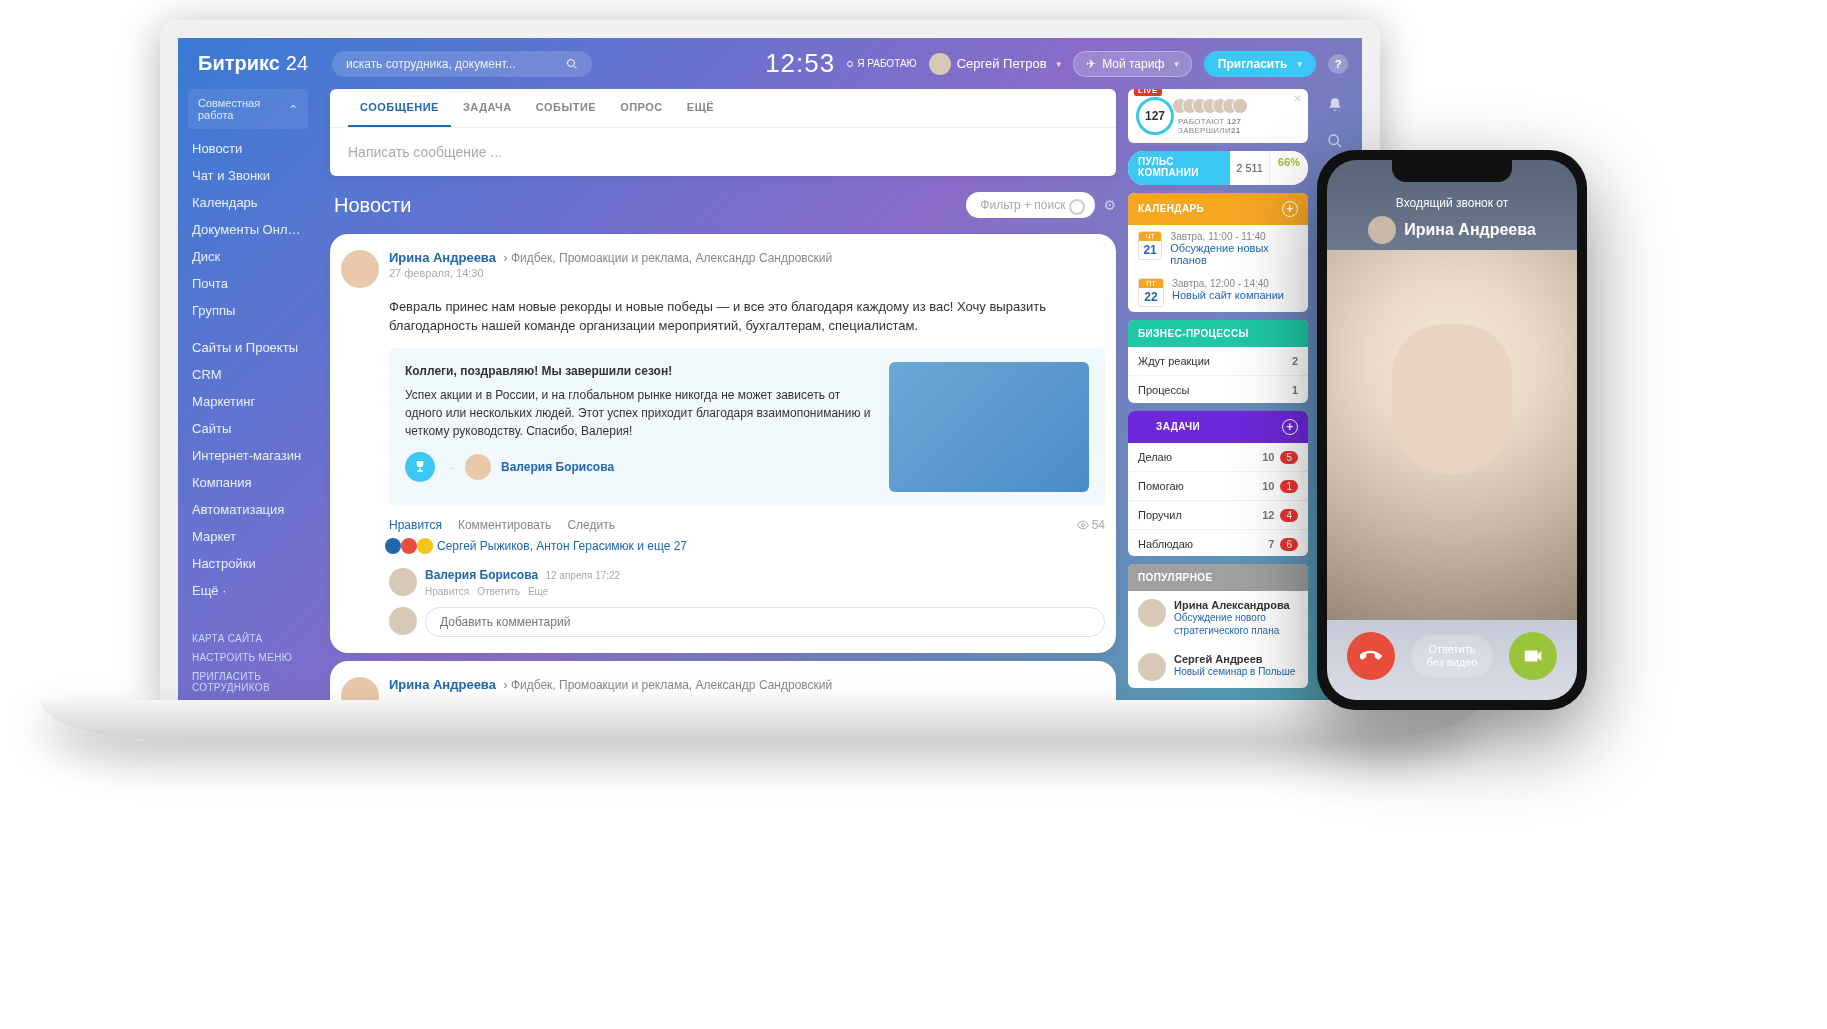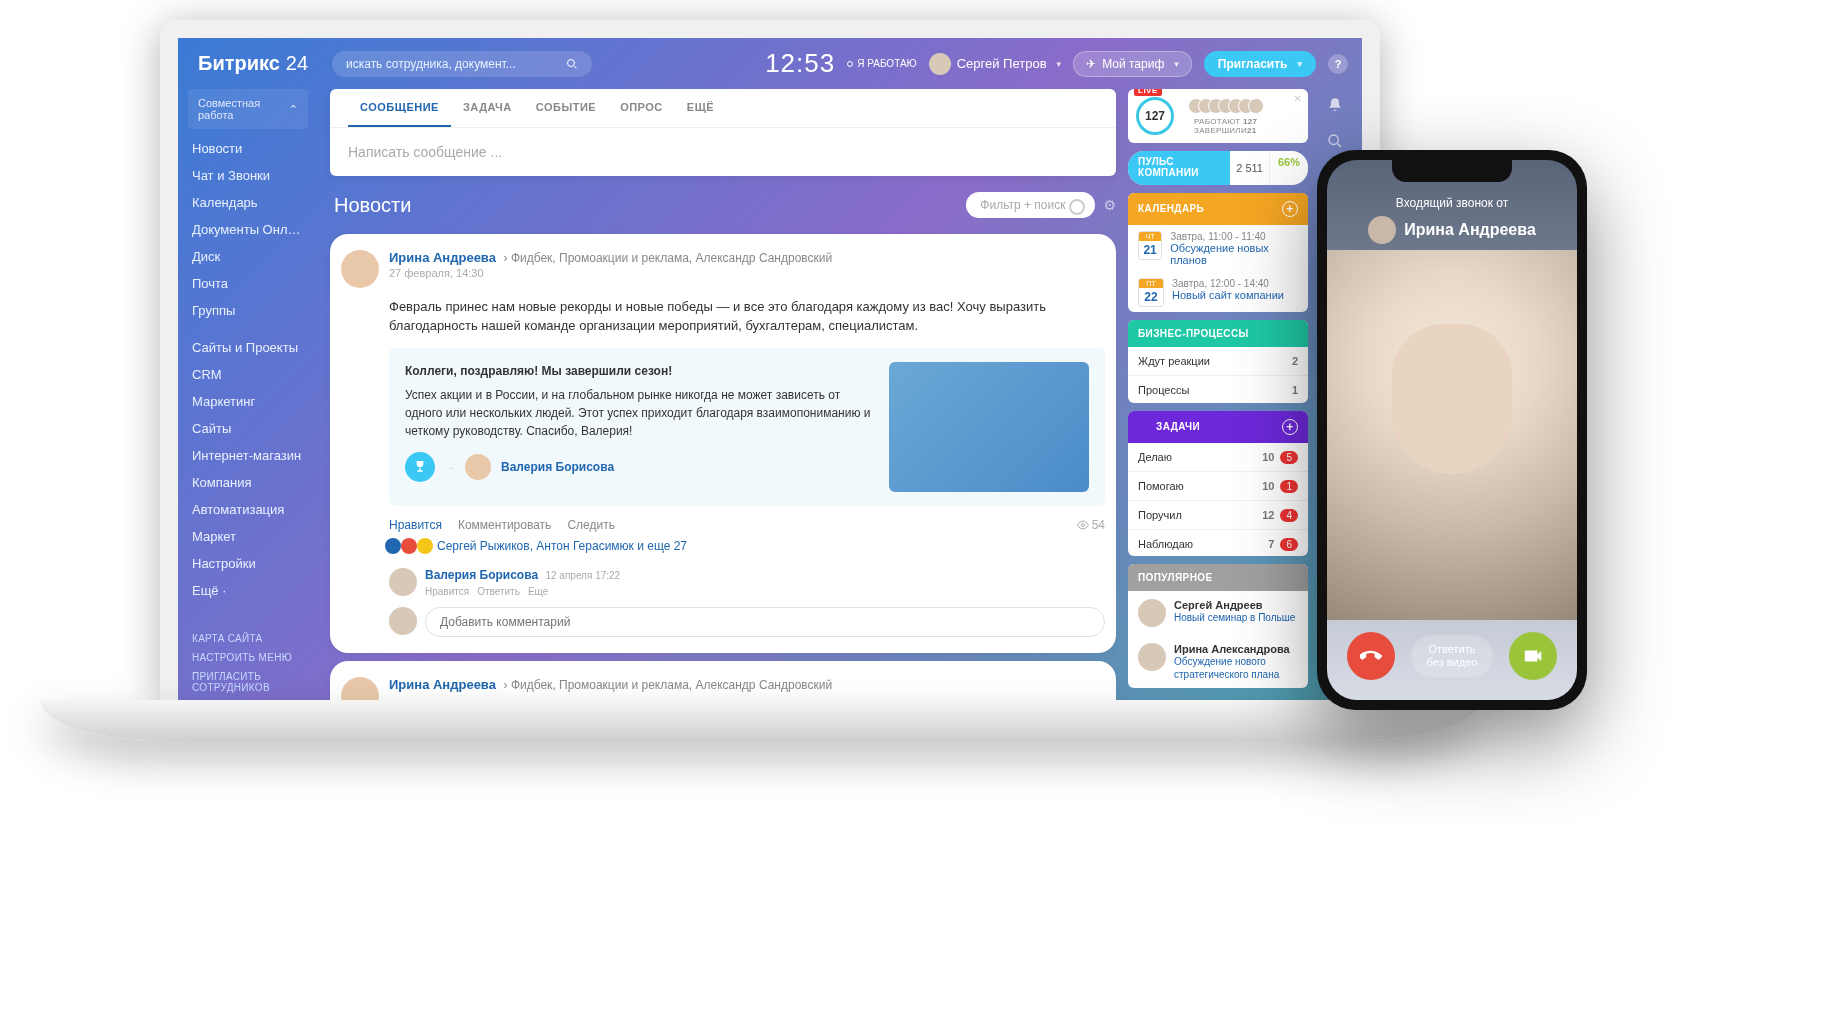--- a/index.html
+++ b/index.html
@@ -106,21 +106,21 @@
 .comment-av { width: 28px; height: 28px; border-radius: 50%; background: #d8c8b8; flex-shrink: 0; }
 .comment-body { flex: 1; font-size: 12px; }
 .comment-author { color: #2067b0; font-weight: 600; }
 .comment-date { color: #aaa; font-size: 10px; margin-left: 4px; }
 .comment-actions { color: #aaa; font-size: 10px; margin-top: 4px; display: flex; gap: 8px; }
 .add-comment { margin: 10px 0 0 48px; display: flex; gap: 8px; }
 .add-comment input { flex: 1; border: 1px solid #e0e0e0; border-radius: 16px; padding: 7px 14px; font-size: 12px; }
 
 
 .rightcol { width: 180px; flex-shrink: 0; display: flex; flex-direction: column; gap: 8px; font-size: 11px; }
-.live-widget { background: #fff; border-radius: 6px; padding: 8px; display: flex; gap: 20px; align-items: center; position: relative; }
+.live-widget { background: #fff; border-radius: 6px; padding: 8px; display: flex; gap: 4px; align-items: center; position: relative; }
 .live-badge { position: absolute; left: 6px; top: -4px; background: #e33; color: #fff; font-size: 8px; font-weight: bold; padding: 1px 4px; border-radius: 2px; letter-spacing: .5px; }
 .live-circle { width: 38px; height: 38px; border-radius: 50%; border: 3px solid #3bc8e5; display: flex; align-items: center; justify-content: center; font-size: 12px; font-weight: bold; }
 .live-avatars { display: flex; }
 .live-stats { font-size: 8px; color: #888; letter-spacing: .3px; margin-top: 3px; }
 .pulse-widget { background: #fff; border-radius: 16px; display: flex; overflow: hidden; }
 .pulse-label { background: #3bc8f5; color: #fff; padding: 5px 10px; font-size: 10px; font-weight: 600; letter-spacing: .3px; flex: 1; }
 .pulse-v1 { padding: 11px 6px; color: #555; border-right: 1px solid #eee; }
 .pulse-v2 { padding: 5px 8px; color: #9ac43a; font-weight: 600; }
 .widget { background: #fff; border-radius: 6px; overflow: hidden; }
 .widget-head { padding: 8px 10px; color: #fff; font-size: 10px; font-weight: 600; letter-spacing: .4px; display: flex; justify-content: space-between; align-items: center; }
@@ -454,29 +454,29 @@
             </div>
 
             <div class="widget">
               <div class="widget-head gray">
                   <span>ПОПУЛЯРНОЕ</span>
                 </div>
               <div id="pop-items">
                   <div class="pop-row">
                     <div class="pop-av"></div>
                     <div>
-                      <div class="pop-name">Сергей Андреев</div>
-                      <div class="pop-link">Новый семинар в Польше</div>
+                      <div class="pop-name">Ирина Александрова</div>
+                      <div class="pop-link">Обсуждение нового стратегического плана</div>
                     </div>
                   </div>
                   <div class="pop-row">
                     <div class="pop-av"></div>
                     <div>
-                      <div class="pop-name">Ирина Александрова</div>
-                      <div class="pop-link">Обсуждение нового стратегического плана</div>
+                      <div class="pop-name">Сергей Андреев</div>
+                      <div class="pop-link">Новый семинар в Польше</div>
                     </div>
                   </div>
                 </div>
             </div>
           </div>
 
           <div class="far-right">
             <div class="fr-icon">
               <svg width="16" height="16" viewBox="0 0 24 24" fill="currentColor">
                   <path d="M12 2a6 6 0 00-6 6v4l-2 3v1h16v-1l-2-3V8a6 6 0 00-6-6zM10 19a2 2 0 004 0h-4z"></path>

